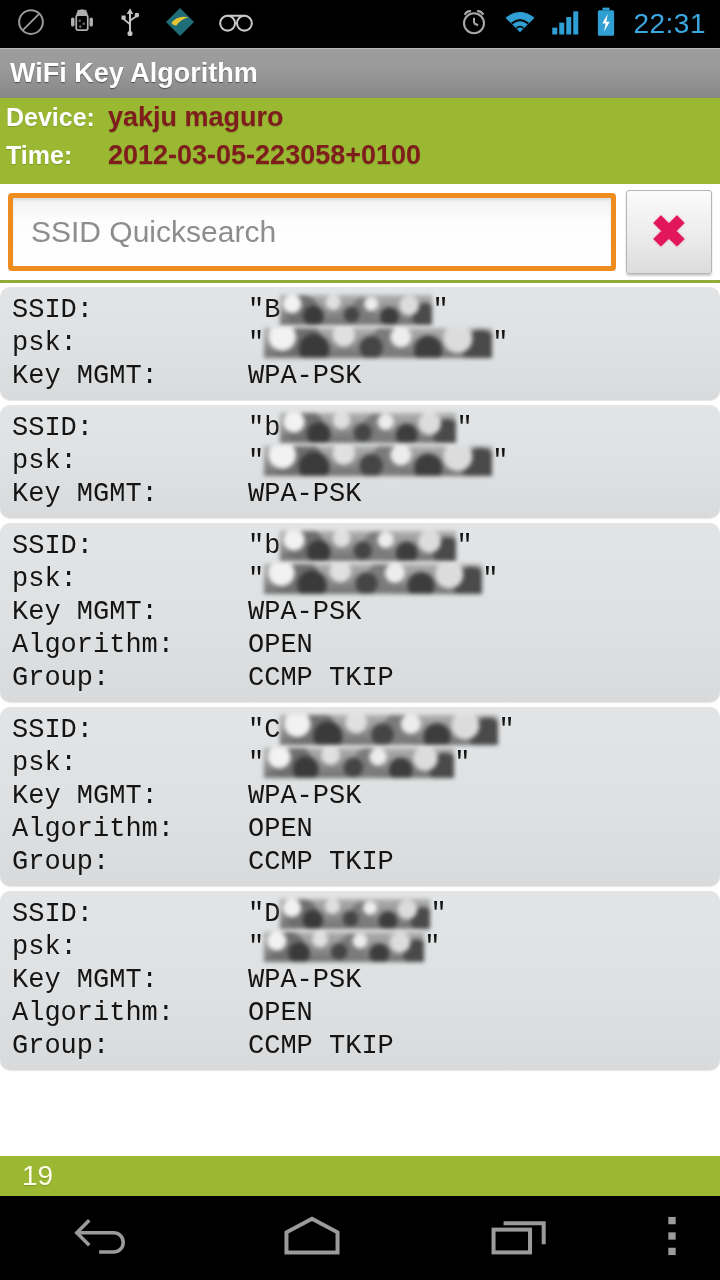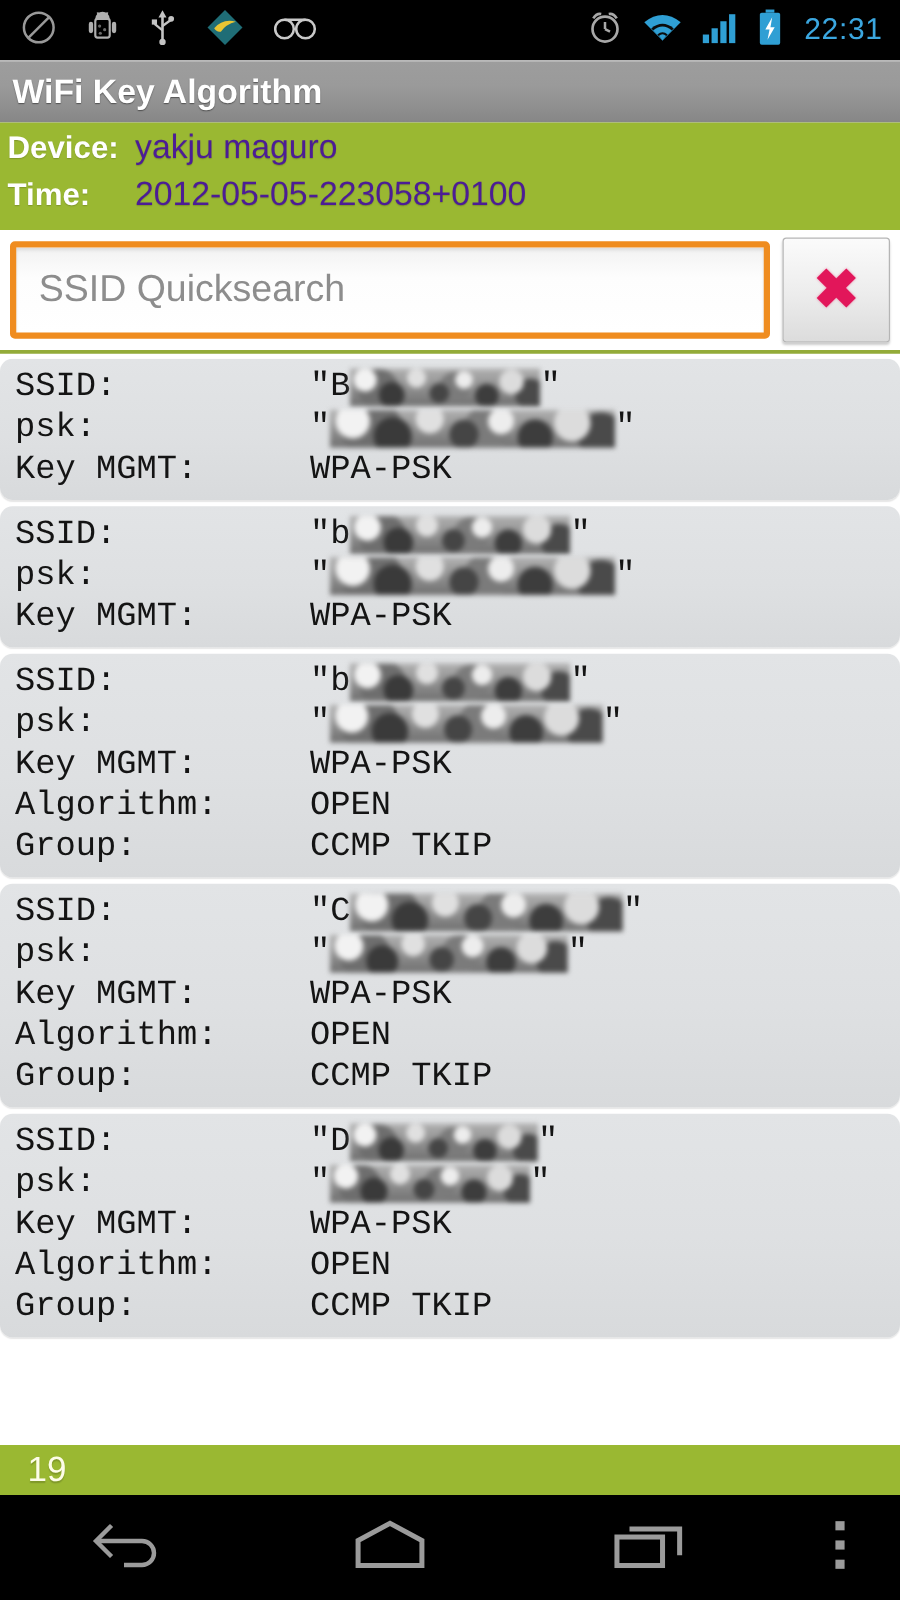--- a/index.html
+++ b/index.html
@@ -34,21 +34,21 @@
     flex: 0 0 auto;
   }
   .status-left, .status-right {
     display: flex;
     align-items: center;
   }
   .status-left > * { margin-right: 22px; }
   .status-right > * { margin-left: 14px; }
   .status-clock {
     color: #3ba7e0;
-    font-size: 24px;
+    font-size: 28px;
     font-weight: 400;
     letter-spacing: 0.5px;
     margin-left: 16px;
     font-family: "Liberation Sans", sans-serif;
   }
 
   
   .titlebar {
     height: 50px;
     flex: 0 0 auto;
@@ -80,23 +80,23 @@
   .infolabel {
     color: #ffffff;
     font-size: 25px;
     font-weight: bold;
     width: 108px;
     padding-left: 6px;
     box-sizing: border-box;
     text-shadow: 0 1px 1px rgba(0,0,0,.18);
   }
   .infovalue {
-    color: #4c1d95;
+    color: #7f1d1d;
     font-size: 27px;
-    font-weight: normal;
+    font-weight: bold;
     text-shadow: 0 1px 1px rgba(0,0,0,.18);
   }
 
   
   .searchrow {
     flex: 0 0 auto;
     background: #ffffff;
     display: flex;
     align-items: center;
     padding: 6px 8px 4px 8px;
@@ -336,21 +336,21 @@
     <span class="titlebar-text">WiFi Key Algorithm</span>
   </div>
 
   <div class="infobar">
     <div class="inforow">
       <span class="infolabel">Device:</span>
       <span class="infovalue">yakju maguro</span>
     </div>
     <div class="inforow">
       <span class="infolabel">Time:</span>
-      <span class="infovalue">2012-05-05-223058+0100</span>
+      <span class="infovalue">2012-03-05-223058+0100</span>
     </div>
   </div>
 
   <div class="searchrow">
     <div class="searchbox">
       <span class="ph">SSID Quicksearch</span>
     </div>
     <div class="clearbtn">
       <span class="xmark">✖</span>
     </div>

